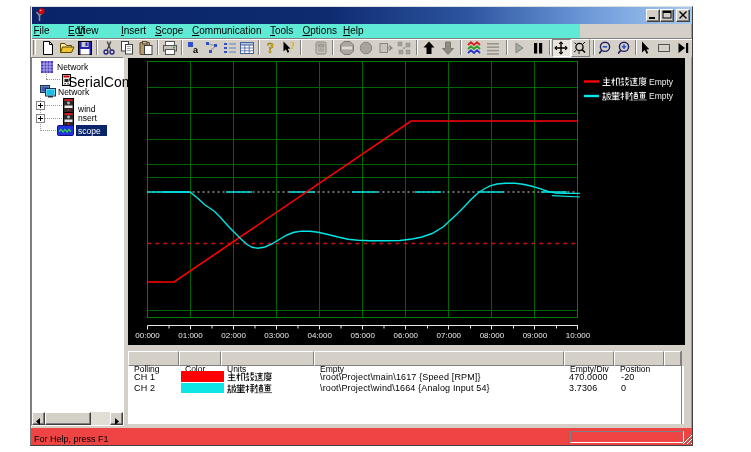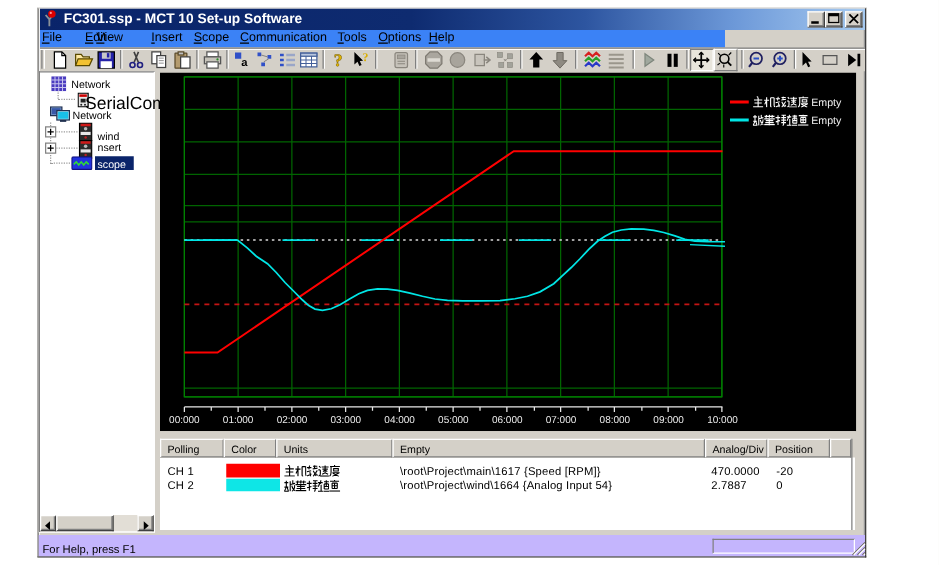--- a/index.html
+++ b/index.html
@@ -9,52 +9,51 @@
 box-shadow:inset 1px 1px 0 #efefef, inset -1px -1px 0 #9a9a9a;}
 
 #title{position:absolute;left:32px;top:7px;width:660px;height:17px;
 background:linear-gradient(90deg,#0a246a 0%,#0e2b70 45%,#2d55a0 66%,#6c98d8 84%,#a6caf0 100%);
 color:#fff;font-weight:bold;font-size:11px;}
 #title .txt{position:absolute;left:19px;top:2px;letter-spacing:0px}
 .tbtn{position:absolute;top:2px;width:14px;height:13px;background:#d4d0c8;
 border:1px solid;border-color:#fff #404040 #404040 #fff;
 box-shadow:inset -1px -1px 0 #808080;font-size:9px;color:#000;}
 
-#menu{position:absolute;left:32px;top:24px;width:548px;height:14px;background:#3b82f6;font-size:10px;color:#000}
+#menu{position:absolute;left:32px;top:24px;width:548px;height:14px;background:#5eead4;font-size:10px;color:#000}
 #menu span{position:absolute;top:1px}
 #menu u{text-decoration:underline}
 
 #tools{position:absolute;left:32px;top:38px;width:660px;height:19px;background:#d4d0c8;
 border-top:1px solid #808080;box-shadow:inset 0 1px 0 #fff;}
 .ticn{position:absolute;top:40px;width:16px;height:16px;filter:blur(0.3px)}
 .tsep{position:absolute;top:40px;width:2px;height:15px;border-left:1px solid #808080;border-right:1px solid #fff}
 
 #tree{position:absolute;left:31px;top:57px;width:93px;height:369px;background:#fff;
 border:1px solid;border-color:#808080 #fff #fff #808080;}
 
 #hscr{position:absolute;left:32px;top:412px;width:91px;height:13px;background:#e2ded6}
 .sbtn{position:absolute;width:13px;height:13px;background:#d4d0c8;border:1px solid;border-color:#fff #404040 #404040 #fff;box-shadow:inset -1px -1px 0 #808080;}
 
-#status{position:absolute;left:31px;top:428px;width:661px;height:17px;background:#c4b5fd;font-size:9px}
+#status{position:absolute;left:31px;top:428px;width:661px;height:17px;background:#ef4444;font-size:9px}
 #sfield{position:absolute;left:570px;top:431px;width:114px;height:12px;border:1px solid;border-color:#808080 #fff #fff #808080}
 
 .hdrcell{position:absolute;height:15px;background:#d4d0c8;font-size:8.5px;
-border:1px solid;border-color:#fff #808080 #808080 #fff;padding:2px 0 0 5px;color:#000}
+border:1px solid;border-color:#fff #808080 #808080 #fff;padding:12px 0 0 5px;color:#000}
 .tcell{position:absolute;font-size:9px;letter-spacing:0.15px;color:#000;white-space:nowrap}
 </style></head>
 <body>
 <div id="win"></div>
 
 <div id="title">
  <svg class="abs" style="left:2px;top:1px" width="15" height="15" viewBox="0 0 15 15">
   <path d="M2.5 4 L5.5 7.5 L8.5 4 M5.5 7.5 L5.5 13" stroke="#8a9098" stroke-width="1.5" fill="none"></path>
   <circle cx="7.5" cy="3.2" r="3" fill="#dd0000"></circle>
   <circle cx="6.6" cy="2.3" r="0.9" fill="#ff9898"></circle>
  </svg>
- <span class="txt">FC301.ssp - MCT 10 Set-up Software</span>
  <div class="tbtn" style="left:614px"><svg width="12" height="11">
         <rect x="2" y="7" width="6" height="2" fill="#000"></rect>
       </svg></div>
  <div class="tbtn" style="left:628px"><svg width="12" height="11">
         <rect x="2" y="1" width="8" height="7" fill="none" stroke="#000" stroke-width="1"></rect>
         <rect x="2" y="1" width="8" height="2" fill="#000"></rect>
       </svg></div>
  <div class="tbtn" style="left:644px"><svg width="12" height="11">
         <path d="M2.5 1.5 L9.5 8.5 M9.5 1.5 L2.5 8.5" stroke="#000" stroke-width="1.4"></path>
       </svg></div>
@@ -405,21 +404,21 @@
  </g>
 </svg>
 
 <div id="table">
  <div class="abs" style="left:128px;top:345px;width:556px;height:6px;background:#d4d0c8"></div>
  <div class="abs" style="left:128px;top:366px;width:556px;height:58px;background:#fff"></div>
  <div class="hdrcell" style="left:128px;top:351px;width:51px">Polling</div>
  <div class="hdrcell" style="left:179px;top:351px;width:42px">Color</div>
  <div class="hdrcell" style="left:221px;top:351px;width:93px">Units</div>
  <div class="hdrcell" style="left:314px;top:351px;width:250px">Empty</div>
- <div class="hdrcell" style="left:564px;top:351px;width:50px">Analog/Div</div>
+ <div class="hdrcell" style="left:564px;top:351px;width:50px">Empty/Div</div>
  <div class="hdrcell" style="left:614px;top:351px;width:50px">Position</div>
  <div class="hdrcell" style="left:664px;top:351px;width:17px">&nbsp;</div>
  <div class="tcell" style="left:134px;top:371.5px">CH 1</div>
  <div class="tcell" style="left:134px;top:383px">CH 2</div>
  <div class="abs" style="left:181px;top:370.5px;width:43px;height:11.5px;background:#f00"></div>
  <div class="abs" style="left:181px;top:382.5px;width:43px;height:10px;background:#0ee6e6"></div>
  <svg class="abs" style="left:227px;top:371.5px;color:#000" width="46" height="10">
   <use href="#c1" x="0" y="0" width="9.3" height="9.3"></use>
       <use href="#c2" x="9" y="0" width="9.3" height="9.3"></use>
       <use href="#c3" x="18" y="0" width="9.3" height="9.3"></use>
@@ -429,21 +428,21 @@
  <svg class="abs" style="left:227px;top:383.5px;color:#000" width="46" height="10">
   <use href="#c6" x="0" y="0" width="9.3" height="9.3"></use>
       <use href="#c7" x="9" y="0" width="9.3" height="9.3"></use>
       <use href="#c8" x="18" y="0" width="9.3" height="9.3"></use>
       <use href="#c9" x="27" y="0" width="9.3" height="9.3"></use>
       <use href="#c10" x="36" y="0" width="9.3" height="9.3"></use>
  </svg>
  <div class="tcell" style="left:320px;top:371.5px">\root\Project\main\1617 {Speed [RPM]}</div>
  <div class="tcell" style="left:320px;top:383px">\root\Project\wind\1664 {Analog Input 54}</div>
  <div class="tcell" style="left:569px;top:371.5px">470.0000</div>
- <div class="tcell" style="left:569px;top:383px">2.7887</div>
+ <div class="tcell" style="left:569px;top:383px">3.7306</div>
  <div class="tcell" style="left:621px;top:371.5px">-20</div>
  <div class="tcell" style="left:621px;top:383px">0</div>
  <div class="abs" style="left:681px;top:351px;width:1px;height:73px;background:#808080"></div>
 </div>
 
 <div id="hscr"></div>
 <div class="sbtn" style="left:32px;top:412px"><svg width="11" height="11">
       <path d="M7 2 L3 5.5 L7 9 Z" fill="#000"></path>
     </svg></div>
 <div class="sbtn" style="left:110px;top:412px"><svg width="11" height="11">

